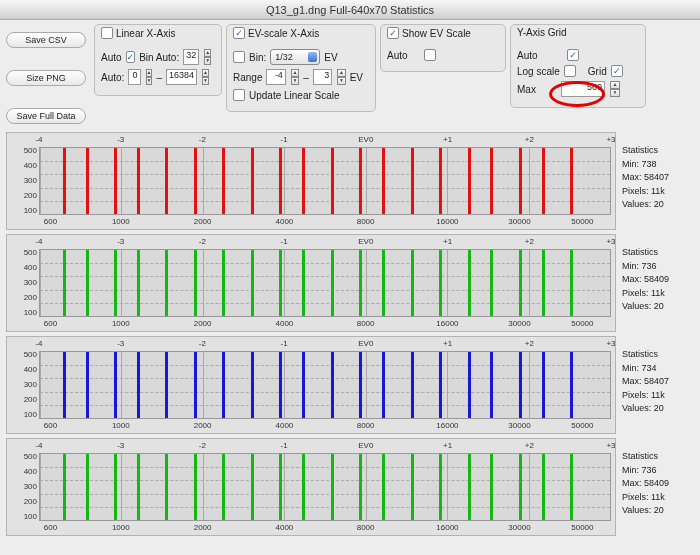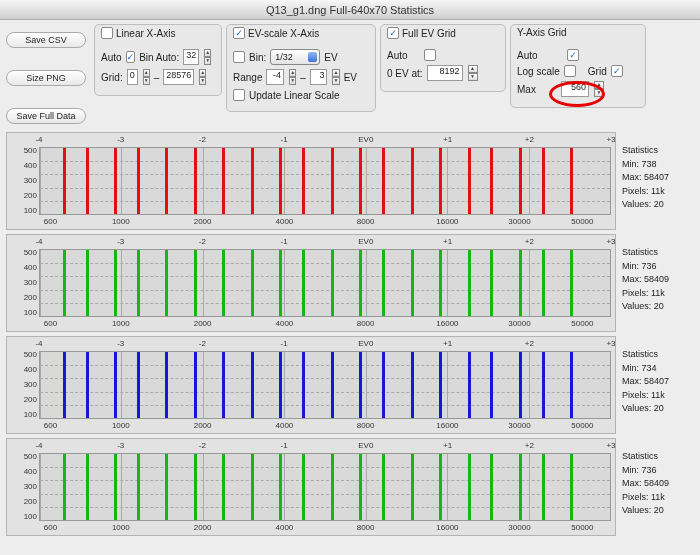--- a/index.html
+++ b/index.html
@@ -41,21 +41,21 @@
     min-width: 80px;
     padding: 2px 8px;
     font-size: 9px;
     text-align: center;
     cursor: pointer;
   }
   .group {
     border: 1px solid #bdbdbd;
     border-radius: 5px;
     background: #e8e8e8;
-    padding: 20px 18px 6px 6px;
+    padding: 20px 12px 6px 6px;
     position: relative;
     flex-shrink: 0;
   }
   .group .legend {
     position: absolute;
     top: 2px;
     left: 6px;
     font-size: 10px;
     display: flex;
     align-items: center;
@@ -196,28 +196,28 @@
       <span>Auto</span>
       <span class="chk on"></span>
       <span>Bin Auto:</span>
       <span class="nbox" style="width:24px">32</span>
       <span class="stepper">
           <div>▲</div>
           <div>▼</div>
         </span>
     </div>
     <div class="row">
-      <span>Grid:</span>
+      <span>Auto:</span>
       <span class="nbox" style="width:16px">0</span>
       <span class="stepper">
           <div>▲</div>
           <div>▼</div>
         </span>
       <span>–</span>
-      <span class="nbox" style="width:34px">28576</span>
+      <span class="nbox" style="width:34px">16384</span>
       <span class="stepper">
           <div>▲</div>
           <div>▼</div>
         </span>
     </div>
   </div>
 
   <div class="group" style="width:150px">
     <div class="legend">
       <span class="chk on"></span>
@@ -246,55 +246,47 @@
     </div>
     <div class="row">
       <span class="chk"></span>
       <span>Update Linear Scale</span>
     </div>
   </div>
 
   <div class="group" style="width:126px">
     <div class="legend">
       <span class="chk on"></span>
-      <span>Full EV Grid</span>
+      <span>Show EV Scale</span>
     </div>
     <div class="row">
       <span>Auto</span>
       <span style="width:8px"></span>
       <span class="chk"></span>
-    </div>
-    <div class="row">
-      <span>0 EV at:</span>
-      <span class="nbox" style="width:36px">8192</span>
-      <span class="stepper">
-          <div>▲</div>
-          <div>▼</div>
-        </span>
     </div>
   </div>
 
   <div class="group" style="width:136px;position:relative">
     <div class="legend">
       <span>Y-Axis Grid</span>
     </div>
     <div class="row">
       <span style="width:46px">Auto</span>
       <span class="chk on"></span>
     </div>
     <div class="row">
       <span>Log scale</span>
       <span class="chk"></span>
       <span style="width:4px"></span>
       <span>Grid</span>
       <span class="chk on"></span>
     </div>
     <div class="row">
       <span style="width:40px">Max</span>
-      <span class="nbox" style="width:28px">560</span>
+      <span class="nbox" style="width:44px">560</span>
       <span class="stepper">
           <div>▲</div>
           <div>▼</div>
         </span>
     </div>
     <span class="ring" style="left:38px; top:56px; width:56px; height:26px"></span>
   </div>
 </div>
 
 <div class="histarea" id="histarea">

